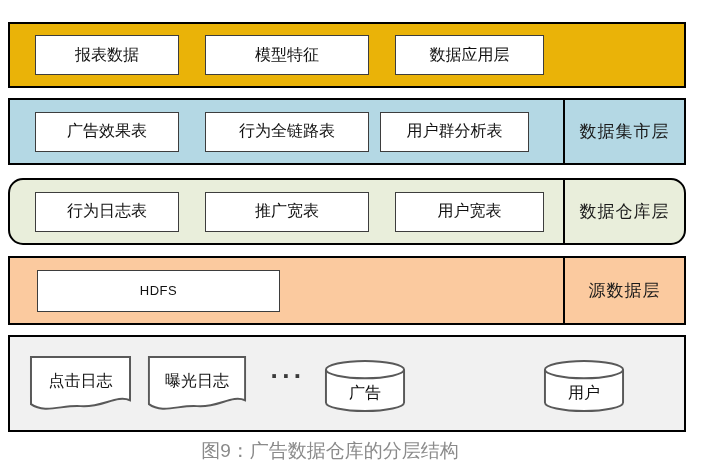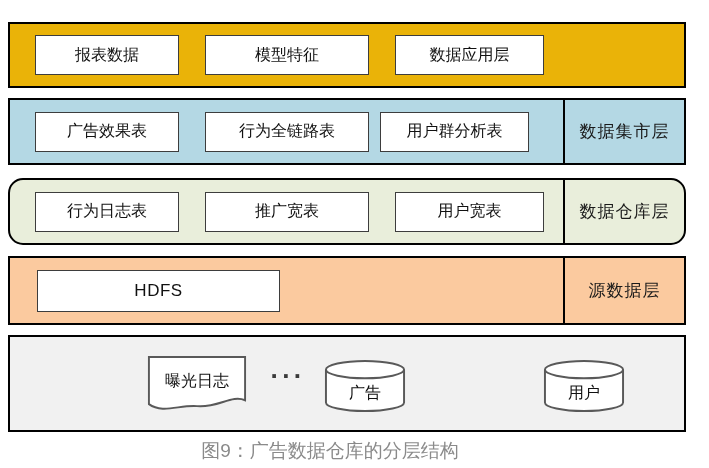--- a/index.html
+++ b/index.html
@@ -18,21 +18,21 @@
   .l3{top:178px;height:67px;border-radius:15px;}
   .l4{top:256px;height:69px;}
   .l5{top:335px;height:97px;border:2px solid #000;}
 
   
   .node{position:absolute;top:50%;transform:translateY(-50%);height:40px;
         background:#ffffff;border:1.5px solid #3d3d3d;box-sizing:border-box;
         display:flex;align-items:center;justify-content:center;
         font-size:16px;color:#111;}
   .node.wide{height:42px;}
-  .node.latin{font-size:17px;font-weight:500;letter-spacing:0.5px;}
+  .node.latin{font-size:13px;font-weight:500;letter-spacing:0.5px;}
 
   
   .shape{position:absolute;}
   .shape svg{position:absolute;inset:0;width:100%;height:100%;}
   .shape .shape-text{position:absolute;left:0;right:0;text-align:center;
                      font-size:16px;color:#111;}
   .doc{width:103px;height:59px;top:18px;}
   .doc .shape-text{top:16px;}
   .cyl{width:82px;height:54px;top:22px;}
   .cyl .shape-text{top:24px;font-family:Liberation Serif, serif;}
@@ -103,20 +103,26 @@
       </div>
     </div>
     <div class="layer-label">
       <span>源数据层</span>
     </div>
   </div>
 
   <div class="layer l5" style="background-color: rgb(241, 241, 241);">
     <div class="layer-main" style="flex:1">
 
+      <div class="shape doc" style="left:19px">
+        <svg viewBox="0 0 104 60" preserveAspectRatio="none">
+          <path d="M2,2 H102 V46 C88,40 74,54 52,52 C34,50.5 16,60 2,50 Z" fill="#ffffff" stroke="#595959" stroke-width="2"></path>
+        </svg>
+        <span class="shape-text">点击日志</span>
+      </div>
 
       <div class="shape doc" style="left:137px;width:100px">
         <svg viewBox="0 0 104 60" preserveAspectRatio="none">
           <path d="M2,2 H102 V46 C88,40 74,54 52,52 C34,50.5 16,60 2,50 Z" fill="#ffffff" stroke="#595959" stroke-width="2"></path>
         </svg>
         <span class="shape-text">曝光日志</span>
       </div>
 
       <span class="dots">···</span>
 

